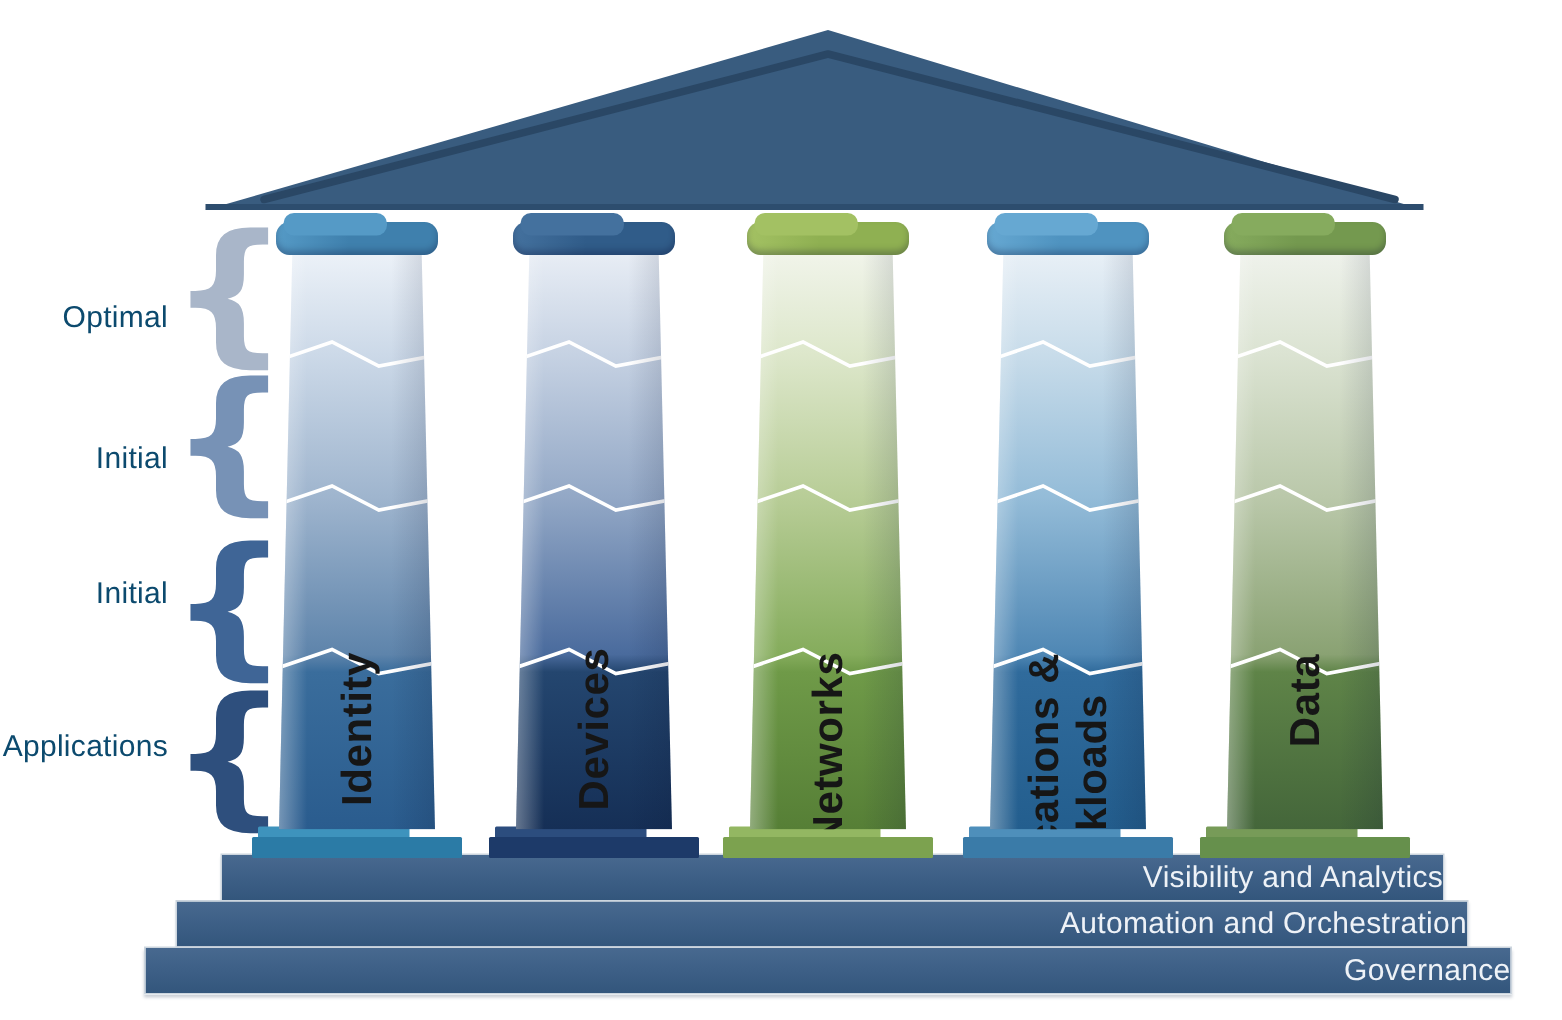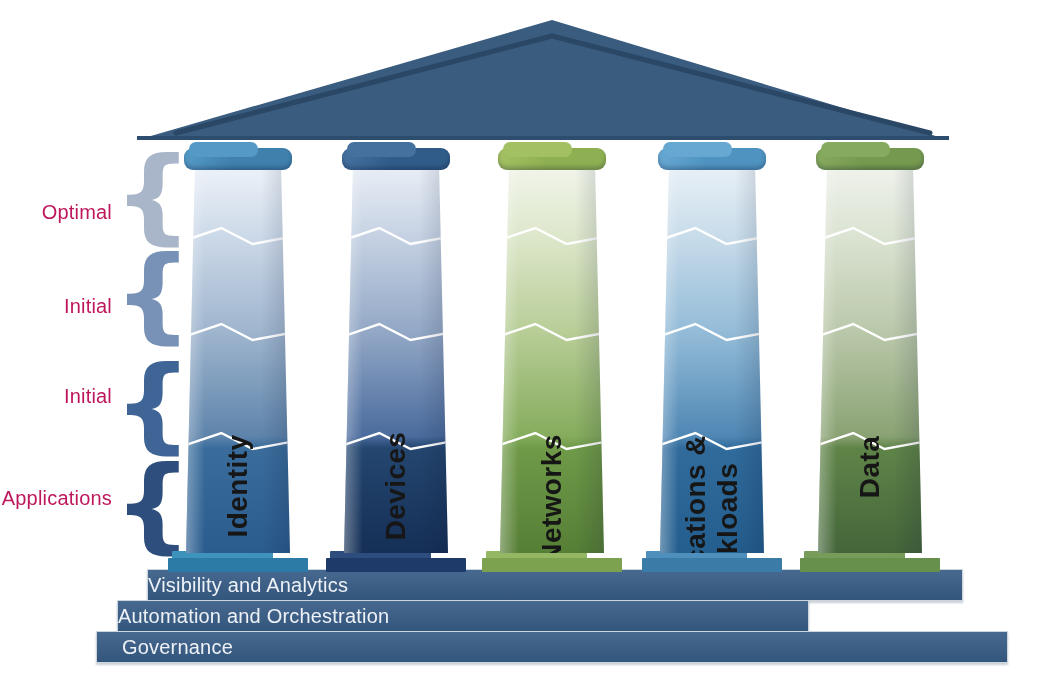--- a/index.html
+++ b/index.html
@@ -6,21 +6,21 @@
   .stage{
     position:relative; width:1041px; height:680px; overflow:hidden;
     background:#ffffff;
     font-family:"Liberation Sans", sans-serif;
   }
   
   .roof-svg{position:absolute; left:0; top:0; z-index:4;}
   
   .level-label{
     position:absolute; left:0; width:112px; text-align:right;
-    font-size:20px; color:#be185d; line-height:24px; letter-spacing:0.2px;
+    font-size:20px; color:#0c4a6e; line-height:24px; letter-spacing:0.2px;
   }
   .brace{
     position:absolute; left:113px; width:46px;
     font-family:"DejaVu Sans", sans-serif; font-weight:bold;
     font-size:112px; line-height:96px; text-align:left;
     transform:scale(1.0,0.92); transform-origin:center;
     user-select:none;
   }
   .lbl-1{top:200px;} .br-1{top:147px;}
   .lbl-2{top:294px;} .br-2{top:246px;}
@@ -68,26 +68,26 @@
   }
   .pbase-main{
     position:absolute; left:0; top:7px; width:100%; height:14px;
     background:var(--base); border-radius:1px;
   }
   
   .step{
     position:absolute; box-sizing:border-box; height:32px; z-index:1;
     background:linear-gradient(180deg, var(--stepTop) 0%, #3e6087 45%, var(--stepBottom) 100%);
     border:1px solid #ccd5de;
-    color:#eef2f7; font-size:20px; text-align:left; line-height:30px;
+    color:#eef2f7; font-size:20px; text-align:right; line-height:30px;
     letter-spacing:0.2px;
     box-shadow:0 2px 2px rgba(40,60,90,0.25);
   }
   .step-1{left:147px; top:569px; width:816px;}
-  .step-2{left:117px; top:600px; width:692px;}
+  .step-2{left:117px; top:600px; width:862px;}
   .step-3{left:96px;  top:631px; width:912px;padding-left:25px;}
 </style>
 </head>
 <body>
 
 <div class="stage">
 
   <svg class="roof-svg" width="1041" height="150" viewBox="0 0 1041 150">
     <polygon id="roof-face" points="552,20 949,140 137,140" fill="#395c7f"></polygon>
     <path id="roof-bevel" d="M 176,133 L 552,36 L 930,133" fill="none" stroke="#2a4765" stroke-width="5" stroke-linejoin="round" stroke-linecap="round"></path>

